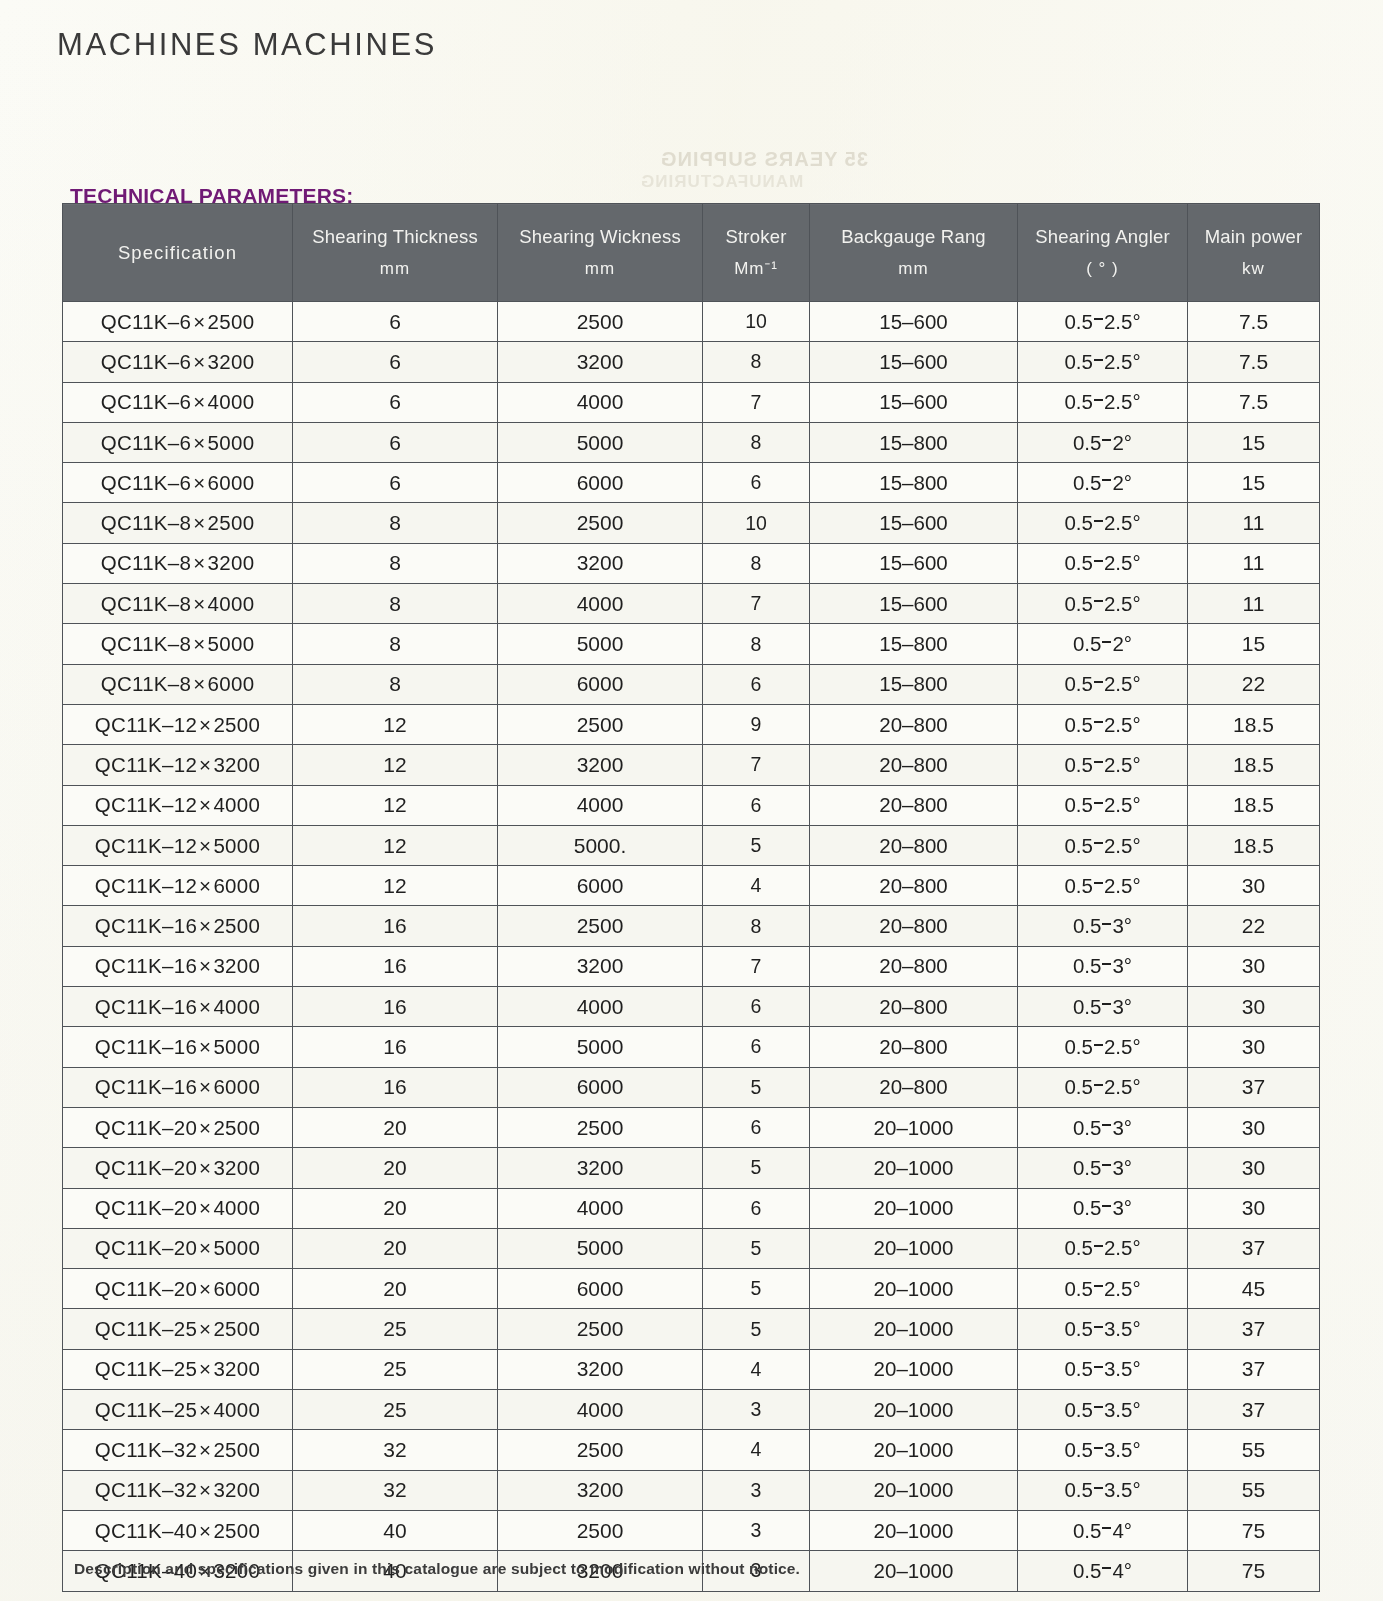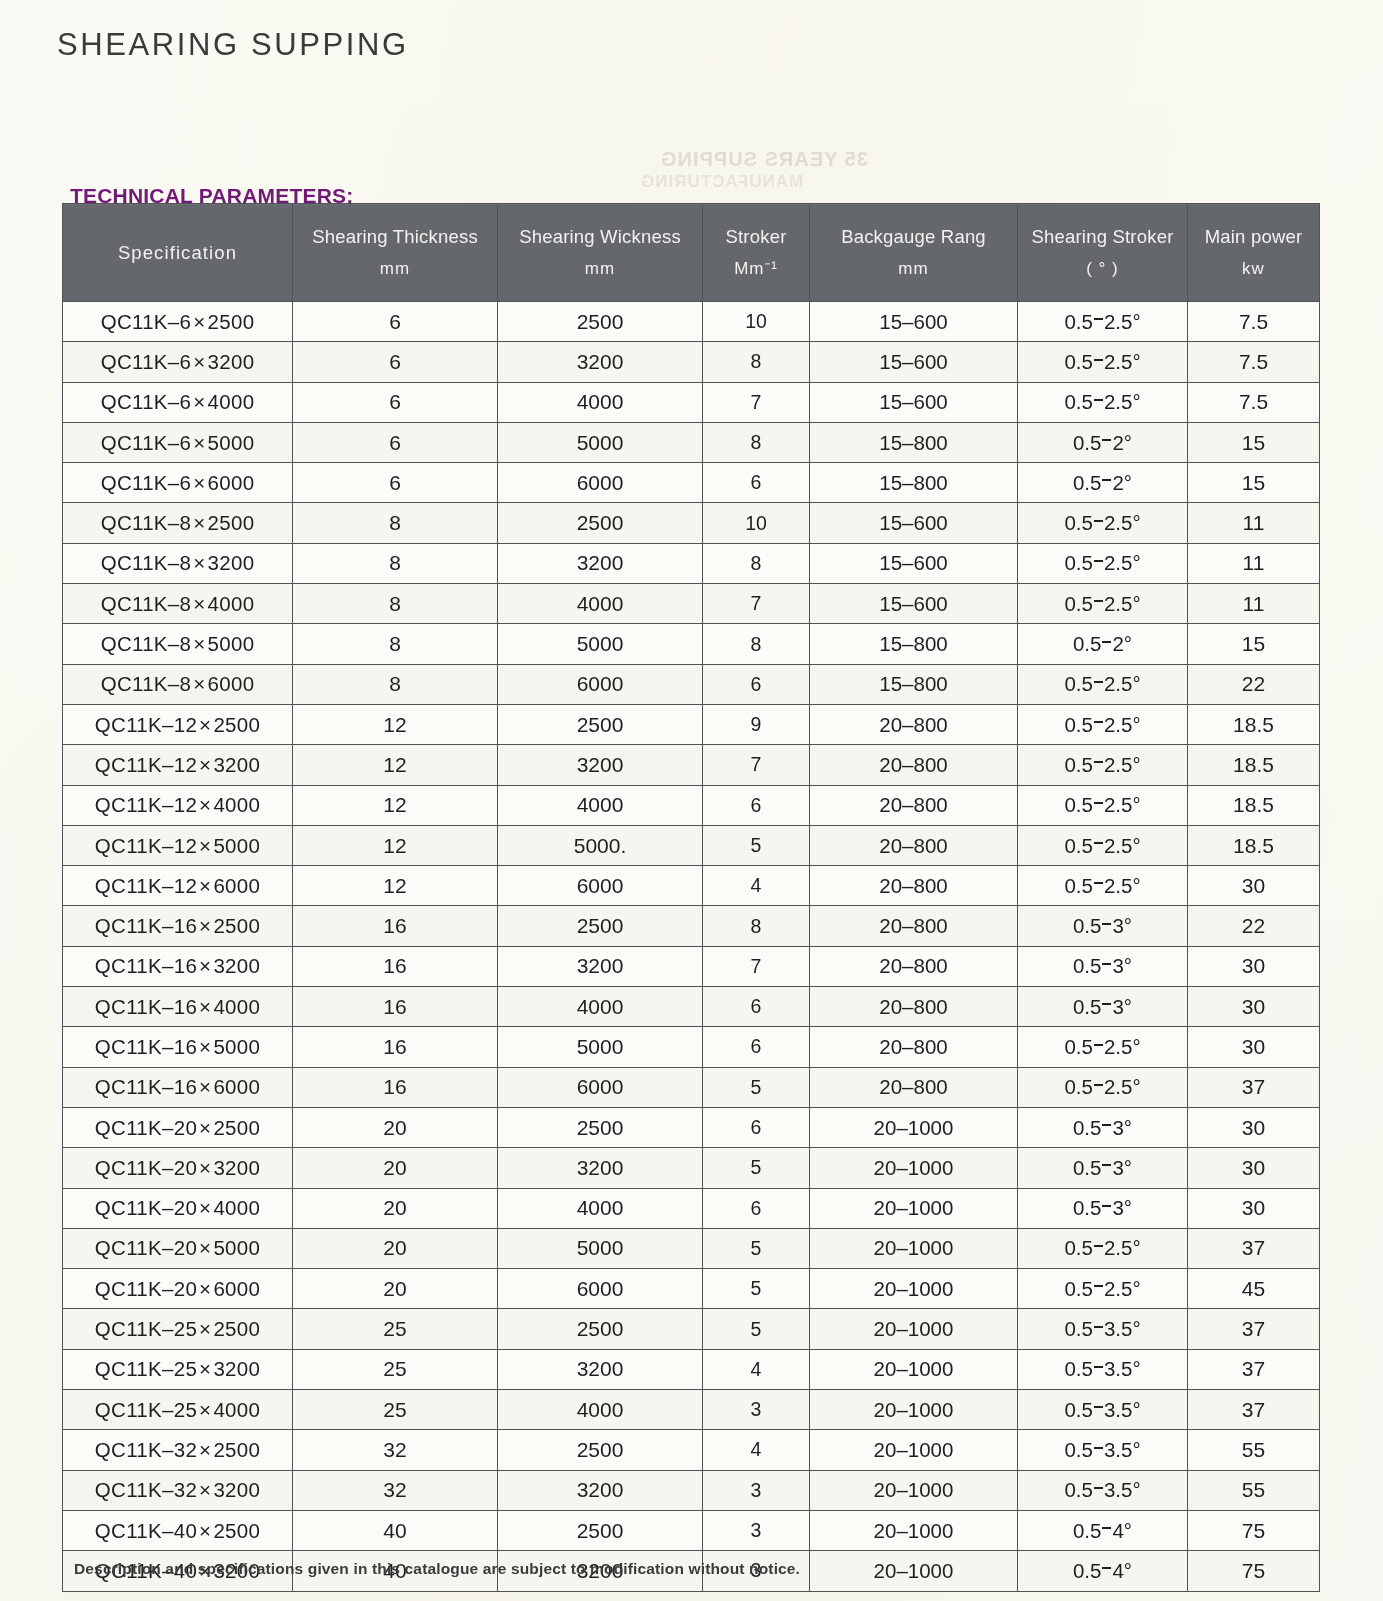--- a/index.html
+++ b/index.html
@@ -193,21 +193,21 @@
 </head>
 <body>
 
 <div class="paper-tint"></div>
 
 <div class="page">
 
   <div class="bleed-through l1">35 YEARS SUPPING</div>
   <div class="bleed-through l2">MANUFACTURING</div>
 
-  <h1 class="page-title">SHEARING SUPPING</h1>
+  <h1 class="page-title">MACHINES MACHINES</h1>
 
   <h2 class="section-title">TECHNICAL PARAMETERS:</h2>
 
   <table class="spec-table">
     <colgroup>
       <col style="width:230px">
       <col style="width:205px">
       <col style="width:205px">
       <col style="width:107px">
       <col style="width:208px">
@@ -229,21 +229,21 @@
         </th>
         <th>
           <span class="hdr-main">Stroker</span>
           <span class="hdr-unit">Mm⁻¹</span>
         </th>
         <th>
           <span class="hdr-main">Backgauge Rang</span>
           <span class="hdr-unit">mm</span>
         </th>
         <th>
-          <span class="hdr-main">Shearing Stroker</span>
+          <span class="hdr-main">Shearing Angler</span>
           <span class="hdr-unit">( ° )</span>
         </th>
         <th>
           <span class="hdr-main">Main power</span>
           <span class="hdr-unit">kw</span>
         </th>
       </tr>
     </thead>
     <tbody id="table-body">
         <tr>

